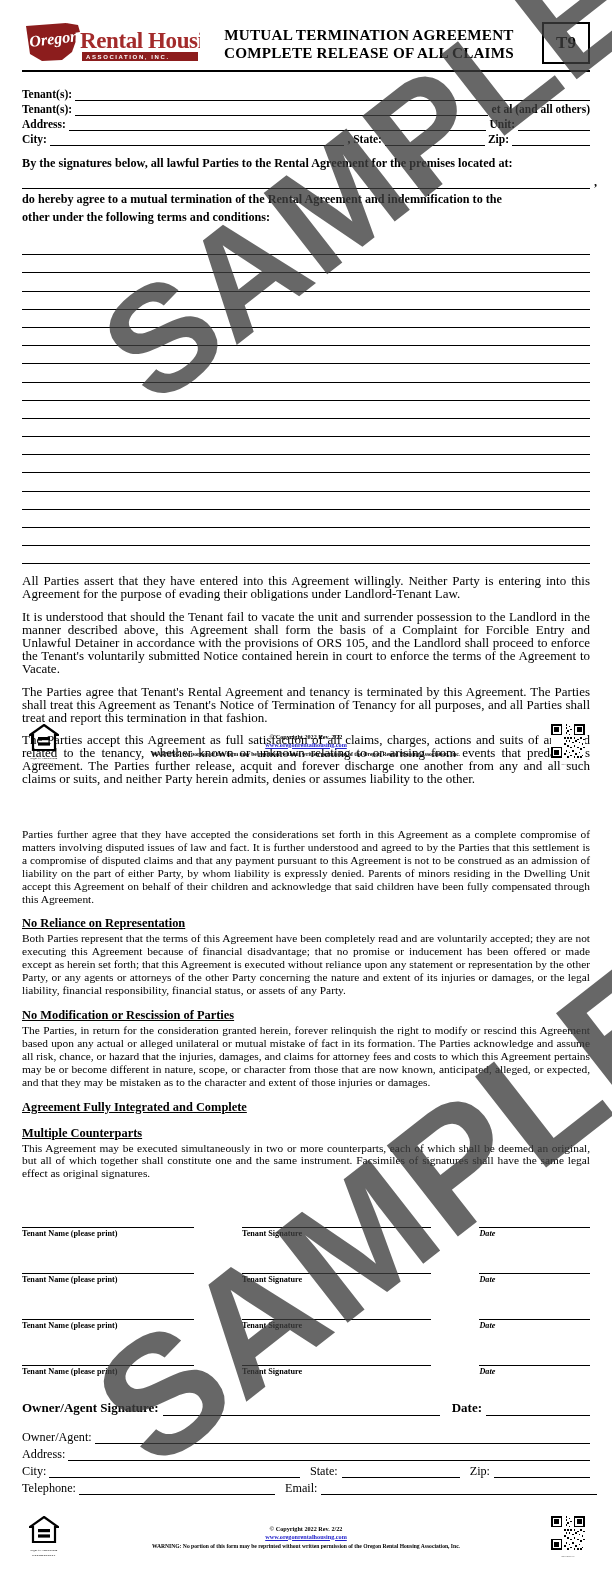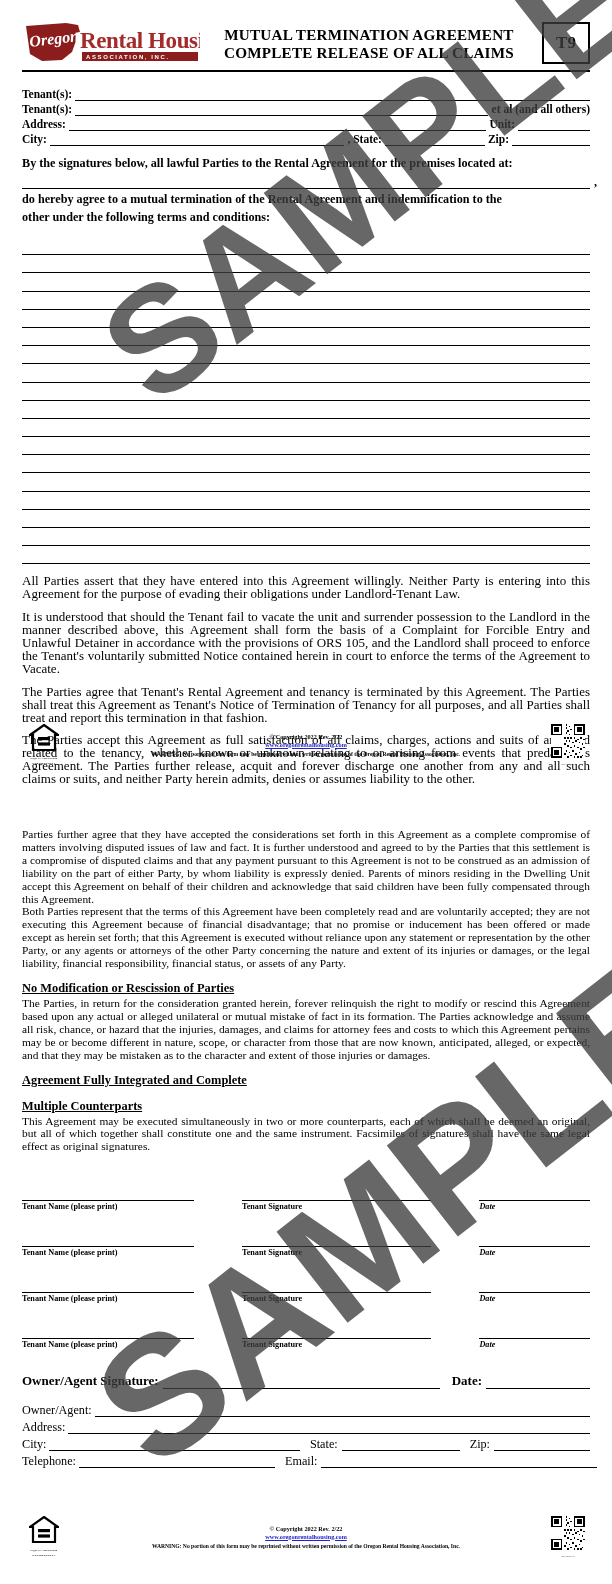--- a/index.html
+++ b/index.html
@@ -410,20 +410,21 @@
     </div>
   </div>
 
   <div class="watermark" id="wm1">SAMPLE</div>
 </div>
 
 <div class="page page2">
 
   <div class="sec-body" style="margin-top:22px;">Parties further agree that they have accepted the considerations set forth in this Agreement as a complete compromise of matters involving disputed issues of law and fact. It is further understood and agreed to by the Parties that this settlement is a compromise of disputed claims and that any payment pursuant to this Agreement is not to be construed as an admission of liability on the part of either Party, by whom liability is expressly denied. Parents of minors residing in the Dwelling Unit accept this Agreement on behalf of their children and acknowledge that said children have been fully compensated through this Agreement.</div>
 
+  <div class="sec-head">No Reliance on Representation </div>
   <div class="sec-body">Both Parties represent that the terms of this Agreement have been completely read and are voluntarily accepted; they are not executing this Agreement because of financial disadvantage; that no promise or inducement has been offered or made except as herein set forth; that this Agreement is executed without reliance upon any statement or representation by the other Party, or any agents or attorneys  of the other Party concerning the nature and extent of its injuries or damages, or the legal liability,  financial responsibility, financial status, or assets of any Party.</div>
 
   <div class="sec-head">No Modification or Rescission of Parties</div>
   <div class="sec-body">The Parties, in return for the consideration granted herein, forever relinquish the right to modify or rescind this Agreement based upon any actual or alleged unilateral or mutual mistake of fact in its formation. The Parties acknowledge and assume all risk, chance, or hazard that the injuries, damages, and claims for attorney fees and costs to which this Agreement pertains may be or become different in nature, scope, or character from those that are now known, anticipated, alleged, or expected, and that they may be mistaken as to the character and extent of those injuries or damages.</div>
 
   <div class="sec-head">Agreement Fully Integrated and Complete</div>
 
   <div class="sec-head">Multiple Counterparts</div>
   <div class="sec-body">This Agreement may be executed simultaneously in two or more counterparts, each of which shall be deemed an original, but all of which together shall constitute one and the same instrument. Facsimiles of signatures shall have the same legal effect as original signatures.</div>
 

